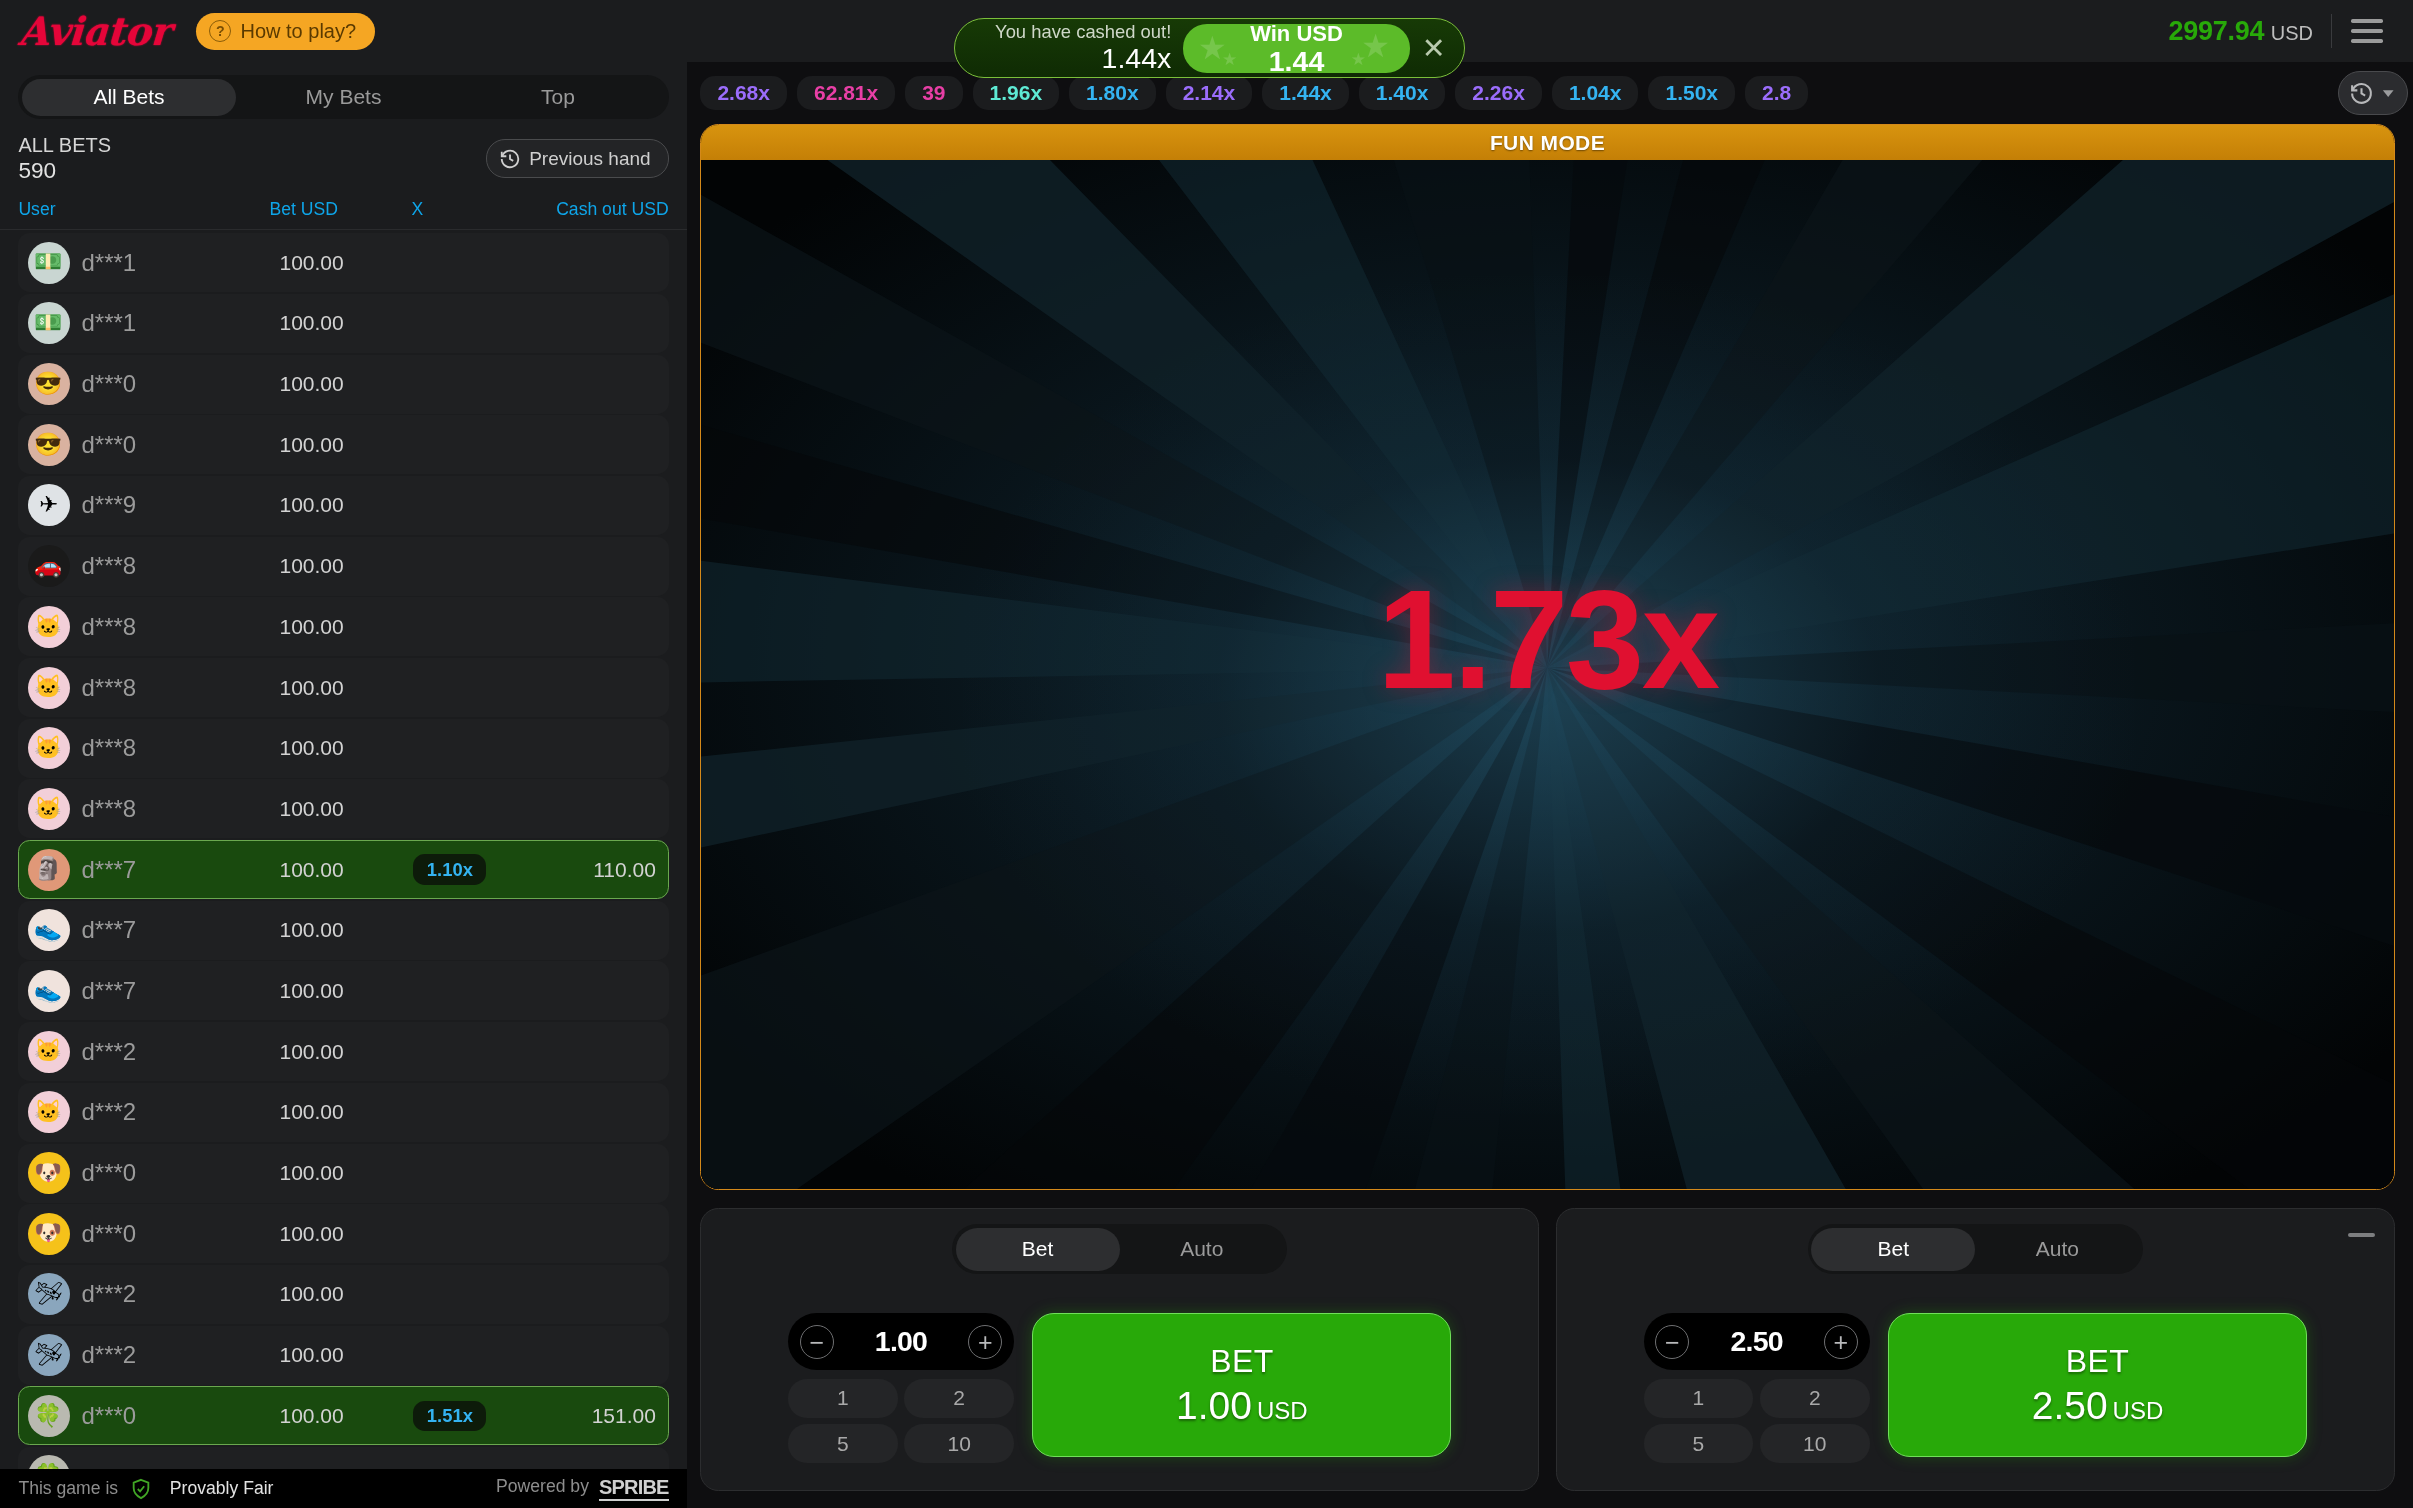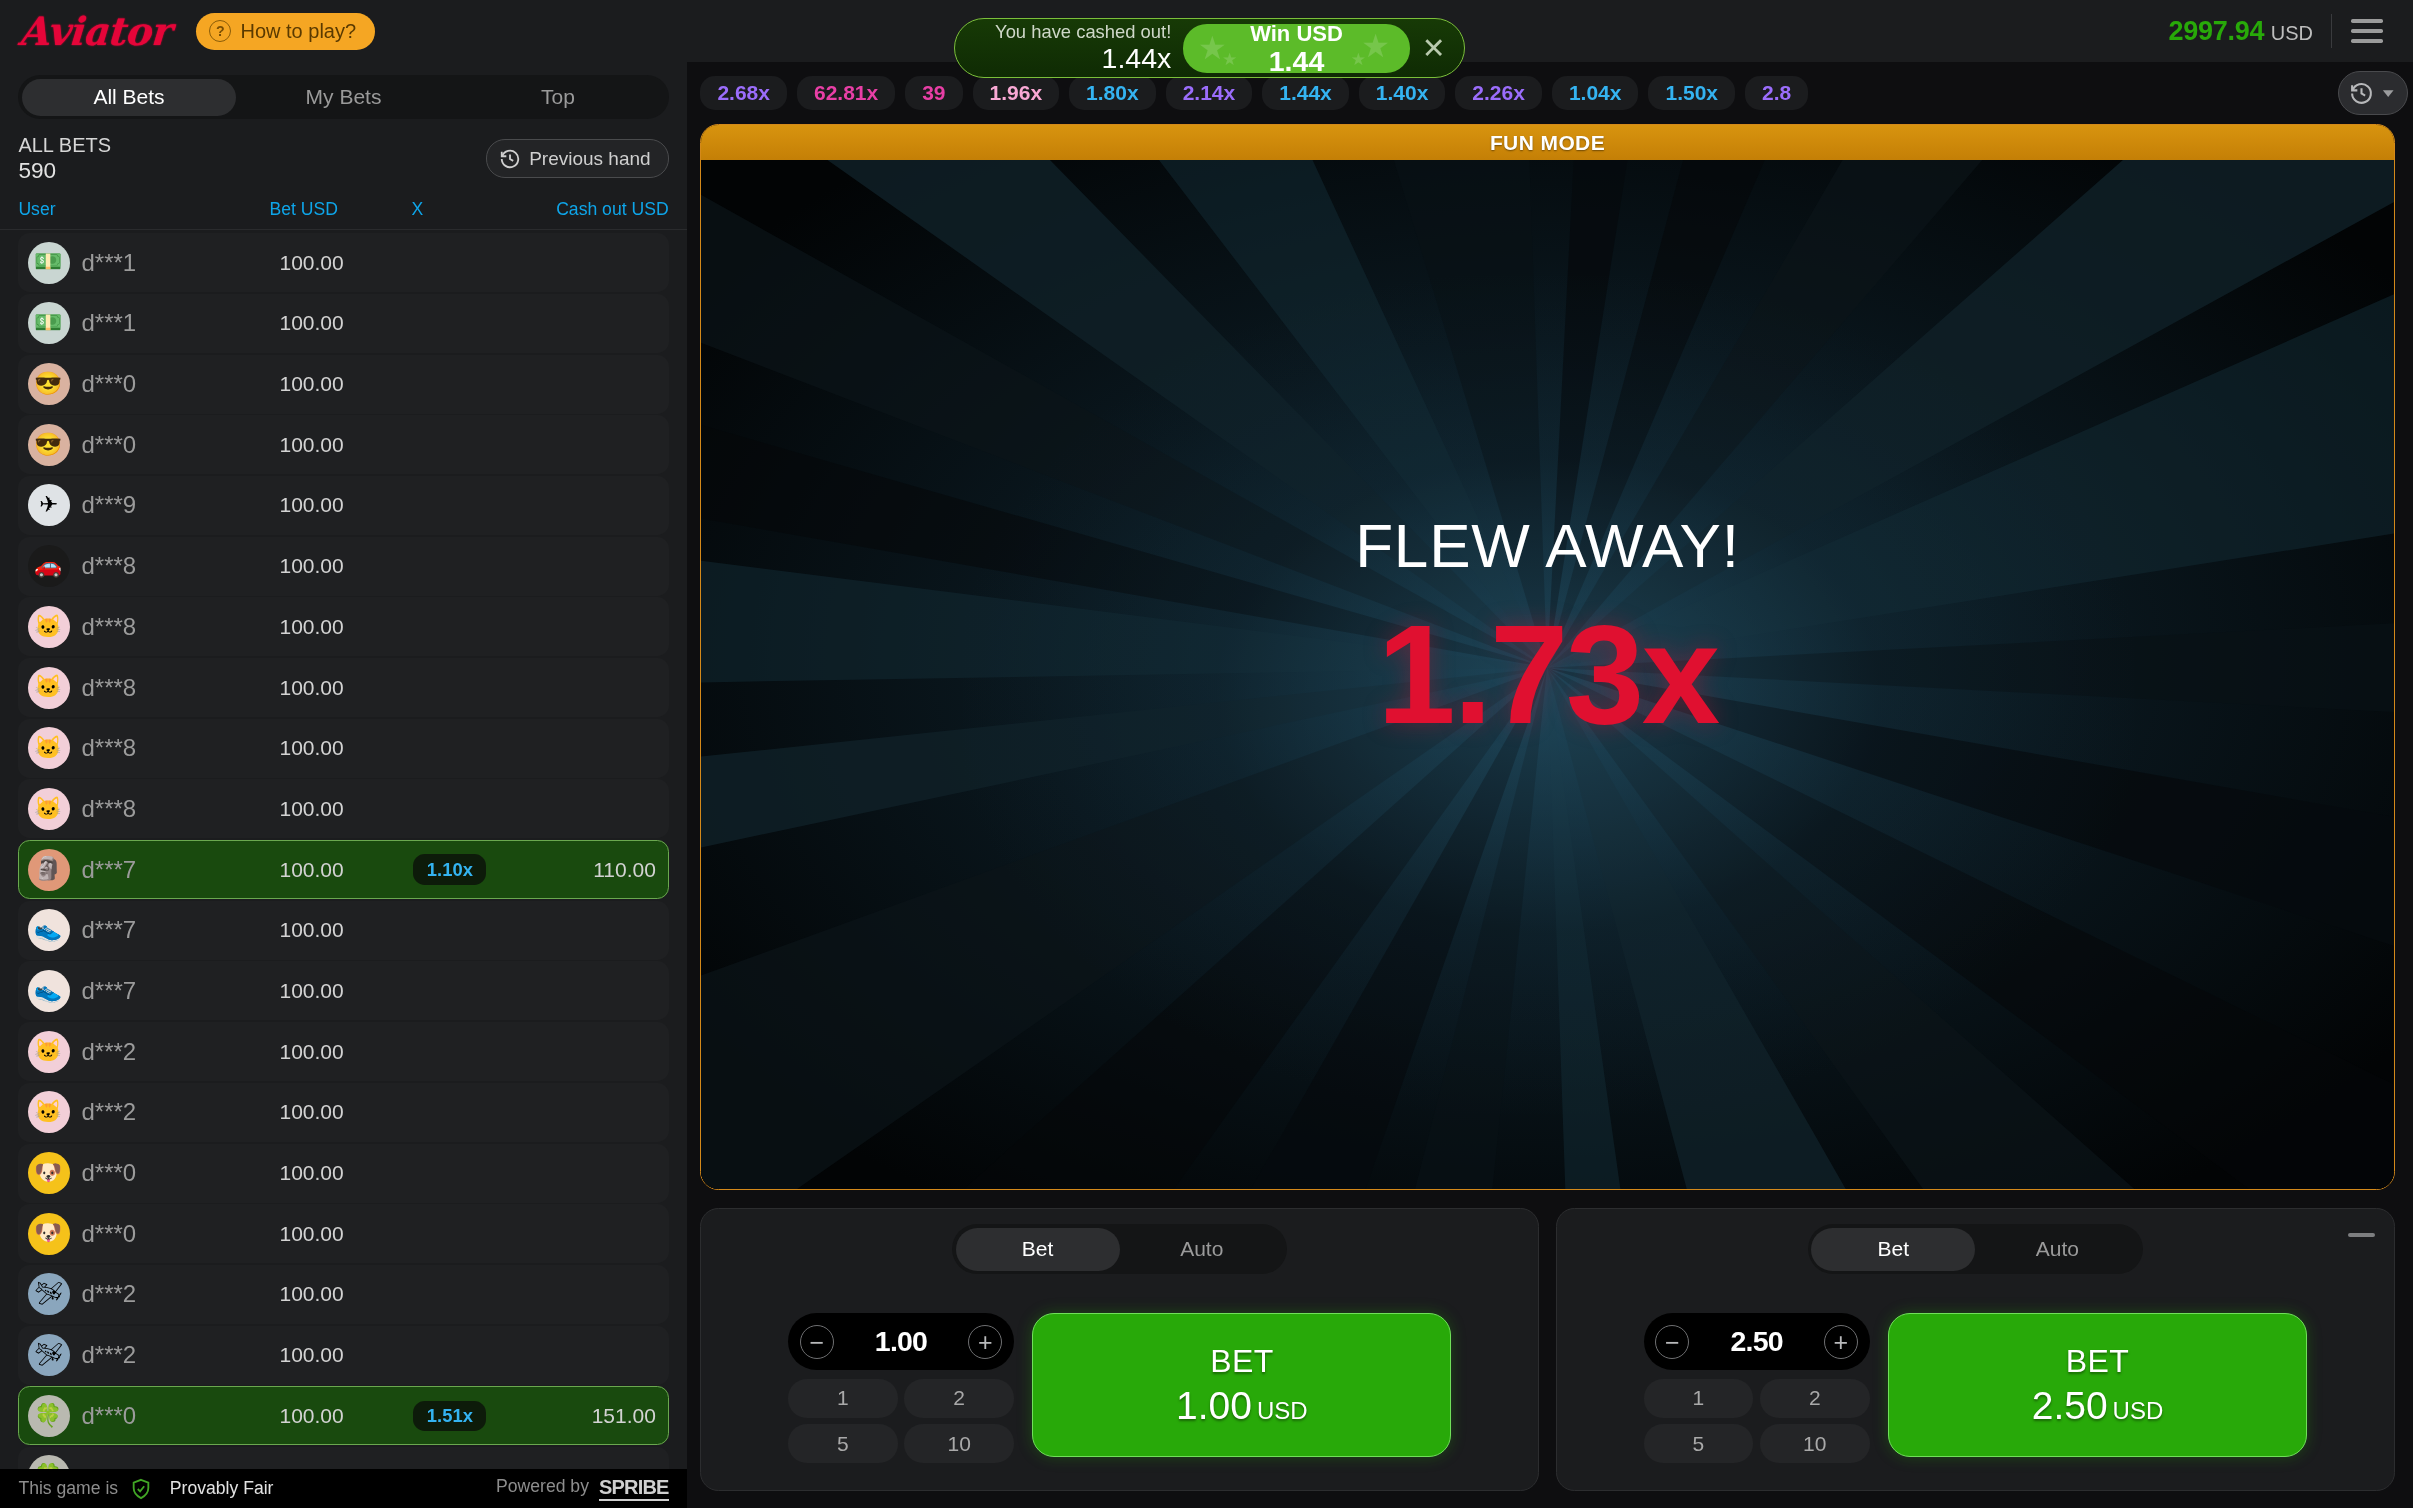--- a/index.html
+++ b/index.html
@@ -527,21 +527,21 @@
         </div>
       </div>
     </div>
 
     <div class="right">
 
       <div class="histbar" id="histbar">
         <div class="chip" style="color: rgb(155, 109, 251);">2.68x</div>
           <div class="chip" style="color: rgb(232, 63, 166);">62.81x</div>
           <div class="chip" style="color: rgb(232, 63, 166);">39</div>
-          <div class="chip" style="color: #f9a8d4; text-align: right;">1.96x</div>
+          <div class="chip" style="color: #5eead4; text-align: right;">1.96x</div>
           <div class="chip" style="color: rgb(52, 179, 241);">1.80x</div>
           <div class="chip" style="color: rgb(155, 109, 251);">2.14x</div>
           <div class="chip" style="color: rgb(52, 179, 241);">1.44x</div>
           <div class="chip" style="color: rgb(52, 179, 241);">1.40x</div>
           <div class="chip" style="color: rgb(155, 109, 251);">2.26x</div>
           <div class="chip" style="color: rgb(52, 179, 241);">1.04x</div>
           <div class="chip" style="color: rgb(52, 179, 241);">1.50x</div>
           <div class="chip" style="color: rgb(155, 109, 251);">2.8</div>
           <div class="hist-btn">
           <svg width="25" height="25" viewBox="0 0 24 24" fill="none" stroke="#b7b8ba" stroke-width="2">
@@ -592,21 +592,20 @@
                 <path d="M500 300 L332.754458771755 1891.2350325892373 L107.50818259391644 1851.1125598322224 Z" fill="#081116" opacity="0.7000000000000001"></path>
                 <path d="M500 300 L-26.186634781732778 1811.0021923799698 L-290.3069865347693 1691.1918872083506 Z" fill="#060b0e" opacity="0.8500000000000001"></path>
                 <path d="M500 300 L-431.3967522516624 1600.9612176752448 L-692.7615994925795 1366.451952399124 Z" fill="#050709" opacity="0.55"></path>
                 <path d="M500 300 L-813.8387346139259 1213.1417082950916 L-1003.5081932574533 847.2322293210702 Z" fill="#0b1418" opacity="0.7000000000000001"></path>
                 <path d="M500 300 L-1065.036161174089 632.6587053084149 L-1091.2350325892373 467.245541228246 Z" fill="#0f2027" opacity="0.8500000000000001"></path>
                 <path d="M500 300 L-1099.756312250226 327.9238502996535 L-1087.3835221031645 99.46682629711384 Z" fill="#132a33" opacity="0.55"></path>
               </g>
           </svg>
           <div class="glow"></div>
           <div class="flewbox">
-            <div class="flewtext">FLEW AWAY!</div>
             <div class="flewmult">1.73x</div>
           </div>
         </div>
       </div>
 
       <div class="panels" id="panels">
           <div class="panel">
             <div class="ptabs">
               <div class="ptab active">Bet</div>
               <div class="ptab">Auto</div>

